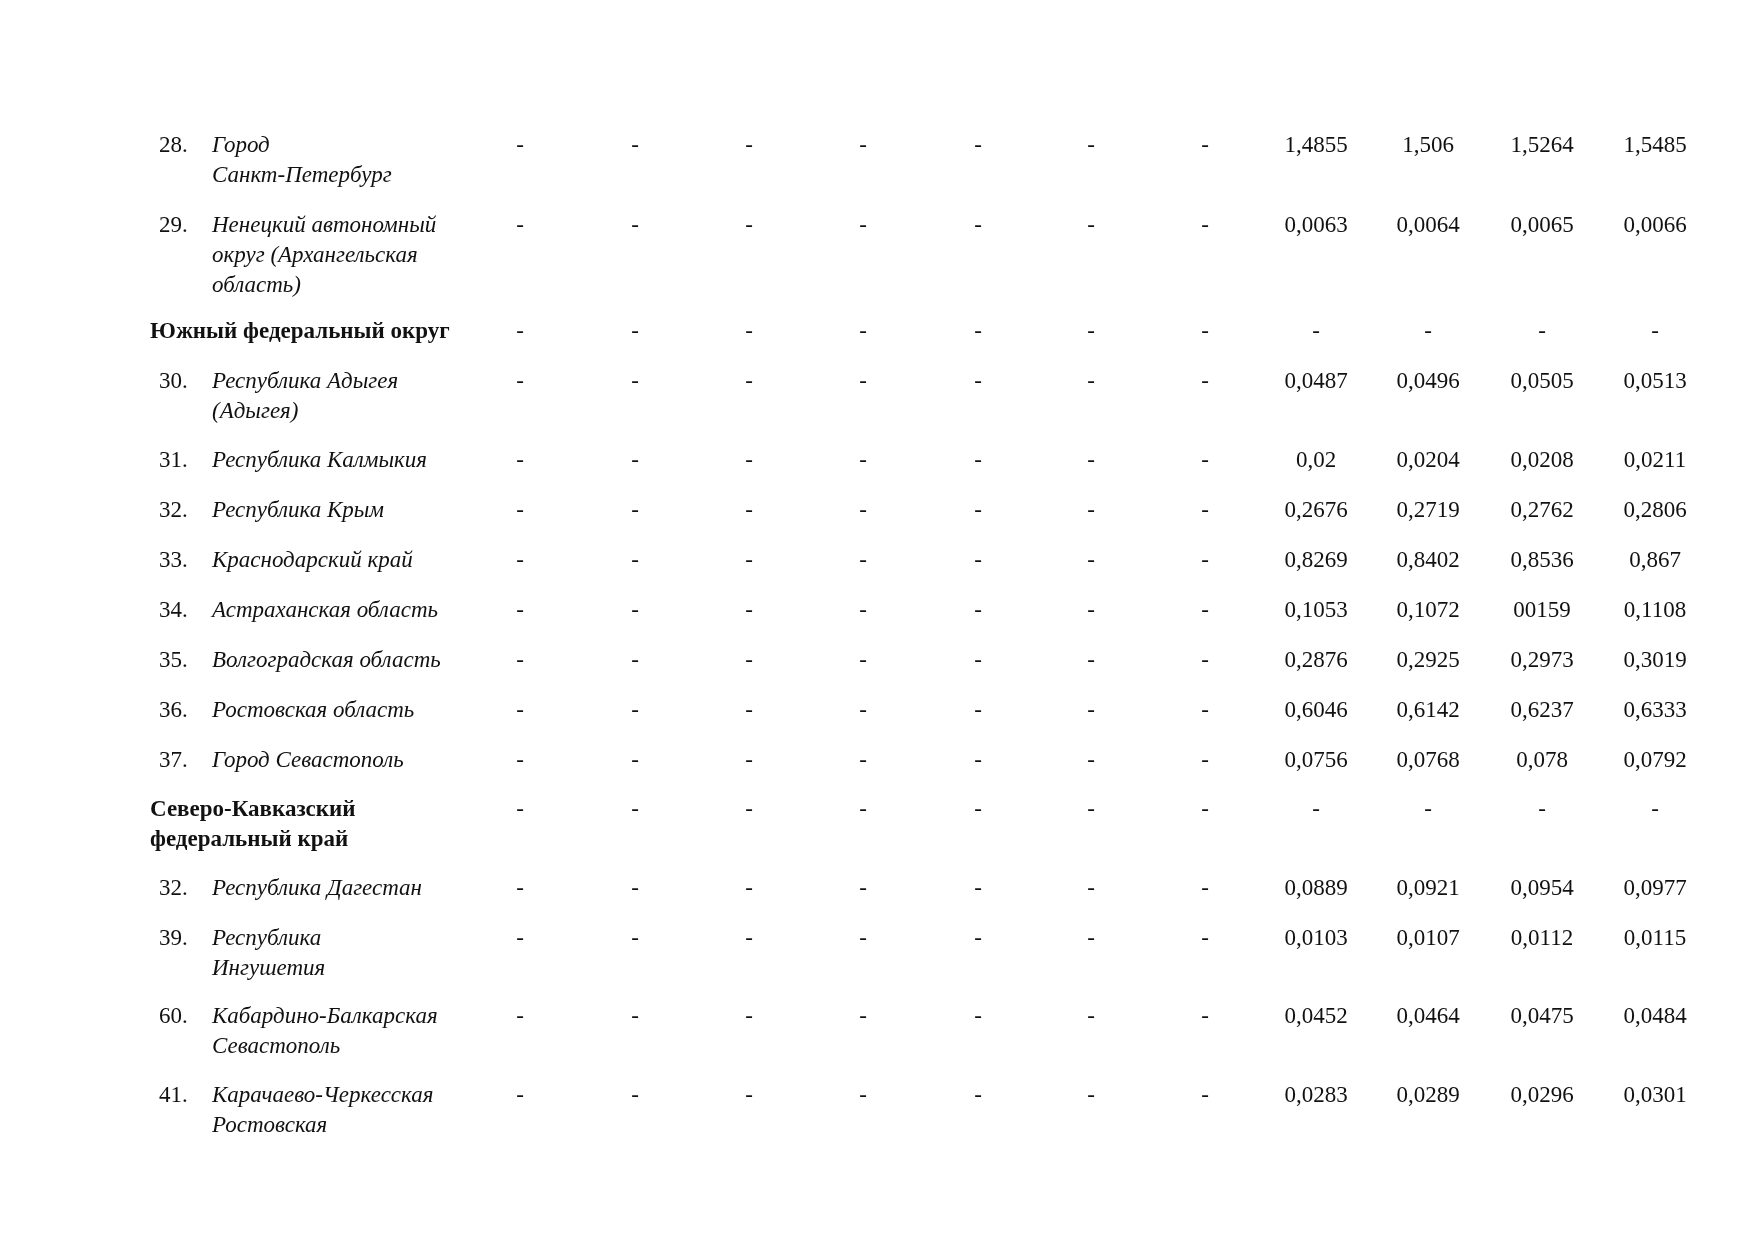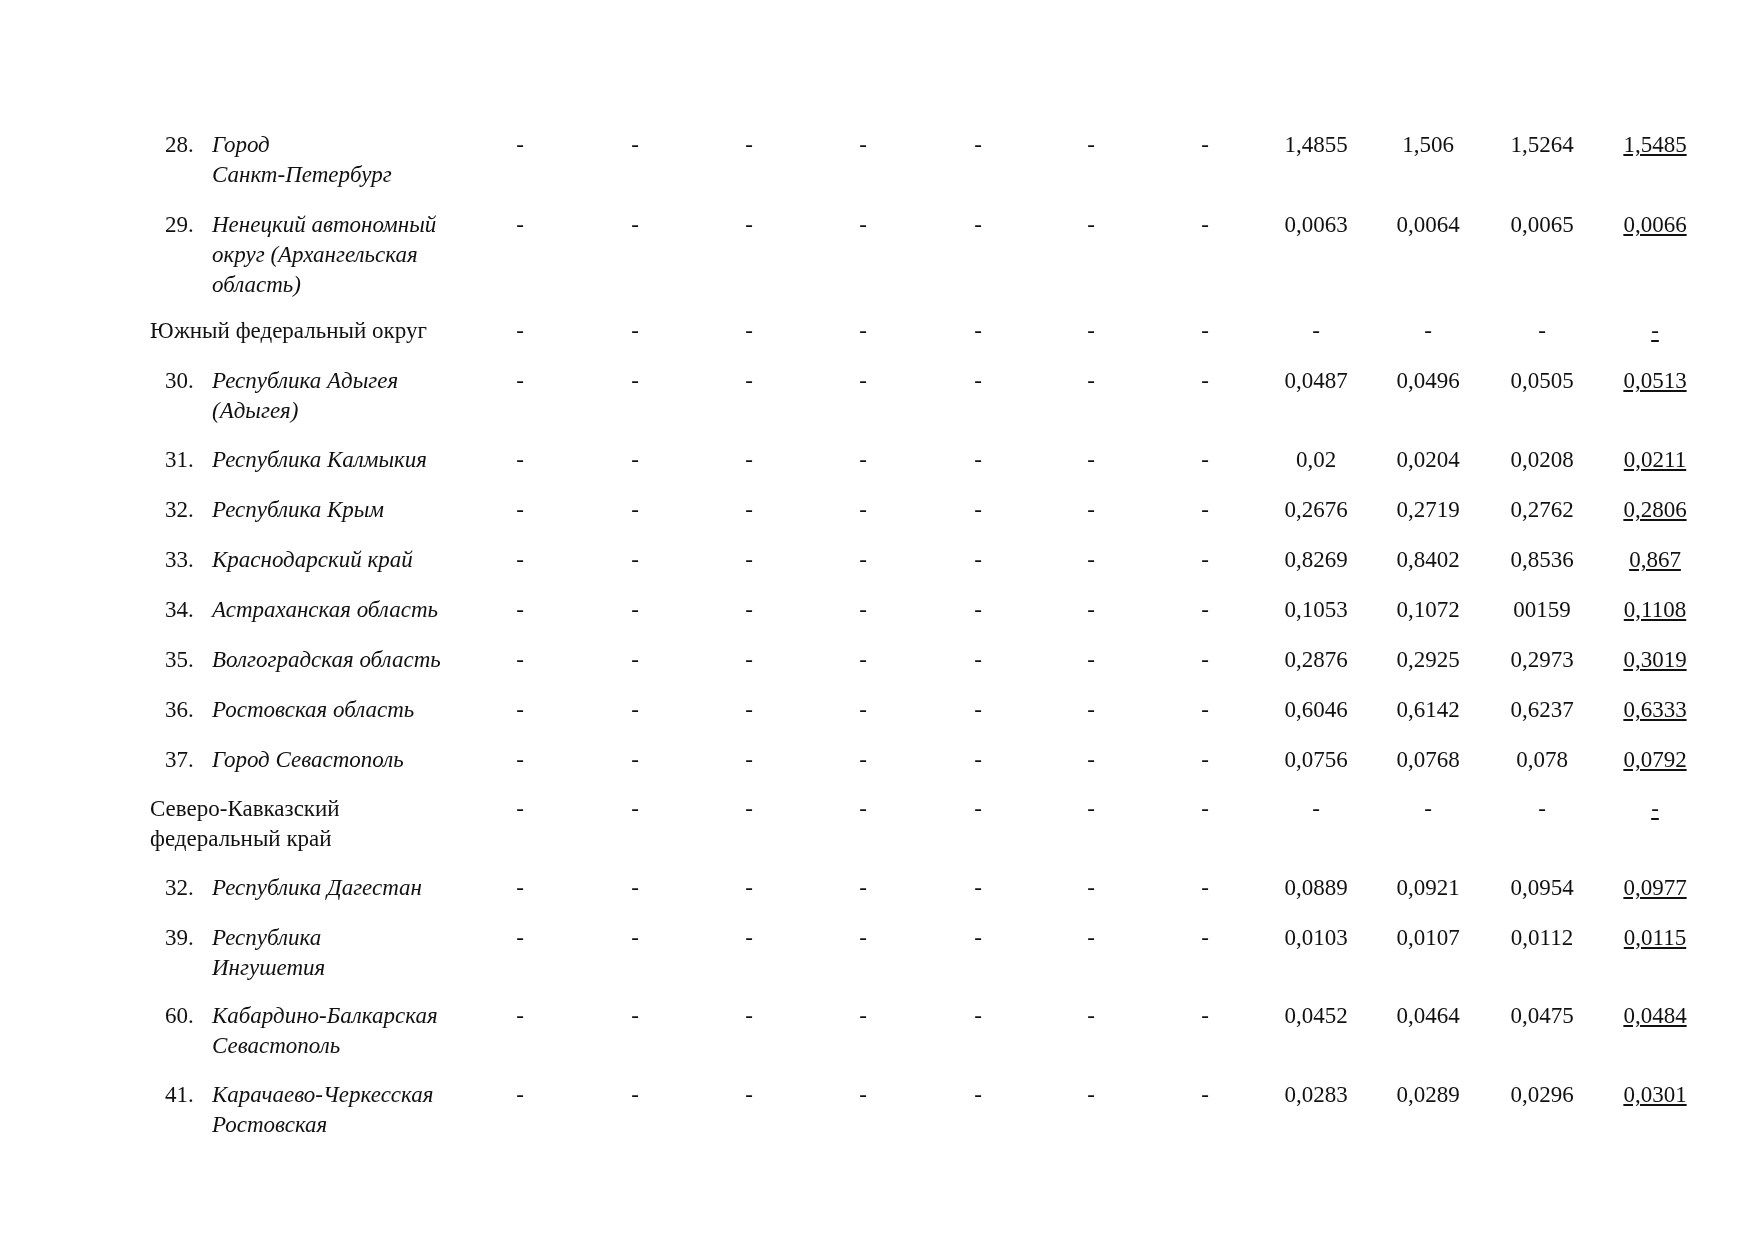--- a/index.html
+++ b/index.html
@@ -23,54 +23,55 @@
     background: #ffffff;
   }
   .row {
     position: absolute;
     left: 0;
     width: 1754px;
     line-height: 30px;
   }
   .num {
     position: absolute;
-    left: 165px;
+    left: 159px;
     width: 50px;
     white-space: nowrap;
   }
   .name {
     position: absolute;
     left: 212px;
     width: 260px;
     white-space: pre-line;
     font-style: italic;
   }
   .group-name {
     position: absolute;
     left: 150px;
     width: 320px;
     white-space: pre-line;
+    font-weight: bold;
   }
   .cell {
     position: absolute;
     width: 114px;
     text-align: center;
     white-space: nowrap;
   }
   .c0  { left: 463px; }
   .c1  { left: 578px; }
   .c2  { left: 692px; }
   .c3  { left: 806px; }
   .c4  { left: 921px; }
   .c5  { left: 1034px; }
   .c6  { left: 1148px; }
   .c7  { left: 1259px; }
   .c8  { left: 1371px; }
   .c9  { left: 1485px; }
-  .c10 { left: 1598px; text-decoration: underline; }
+  .c10 { left: 1598px; }
 </style>
 </head>
 <body>
 
 <div class="page">
 
   <div class="row" style="top:130px">
     <span class="num">28.</span>
     <span class="name">Город
 Санкт-Петербург</span>

